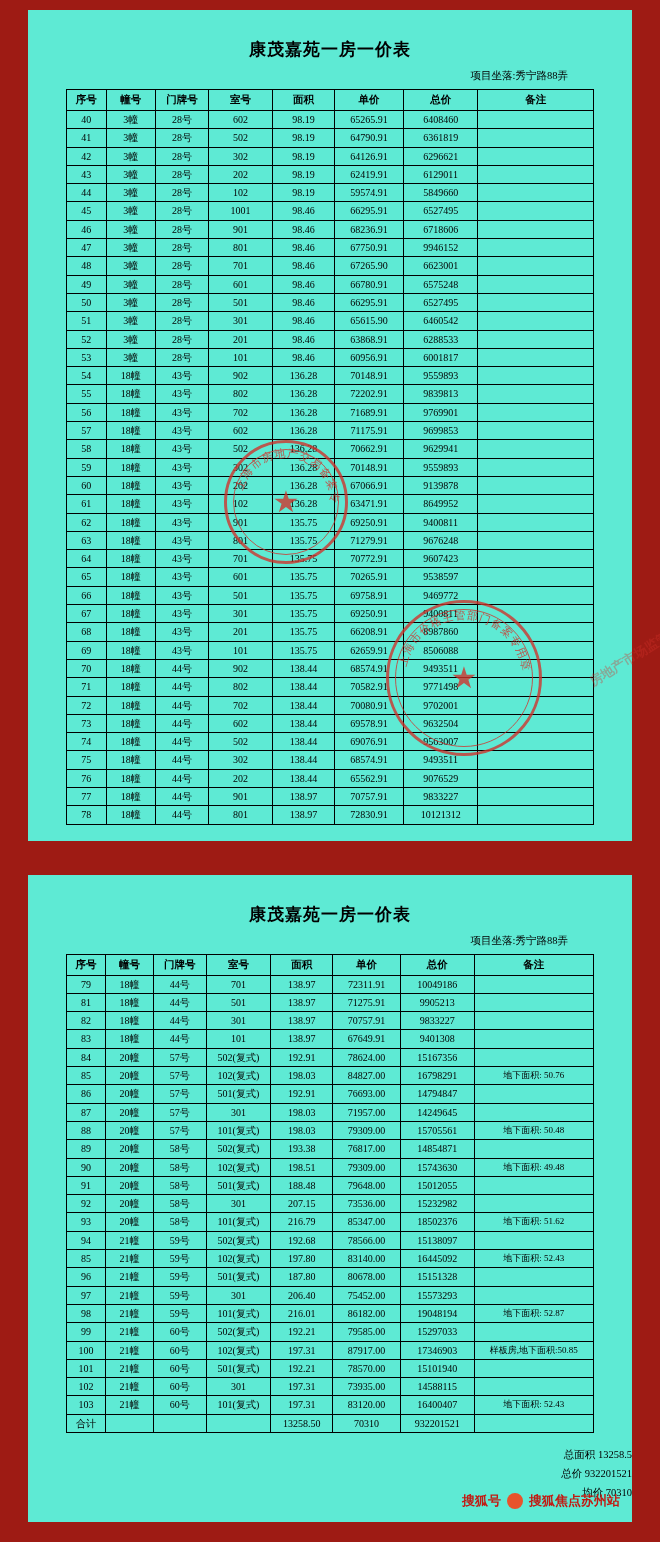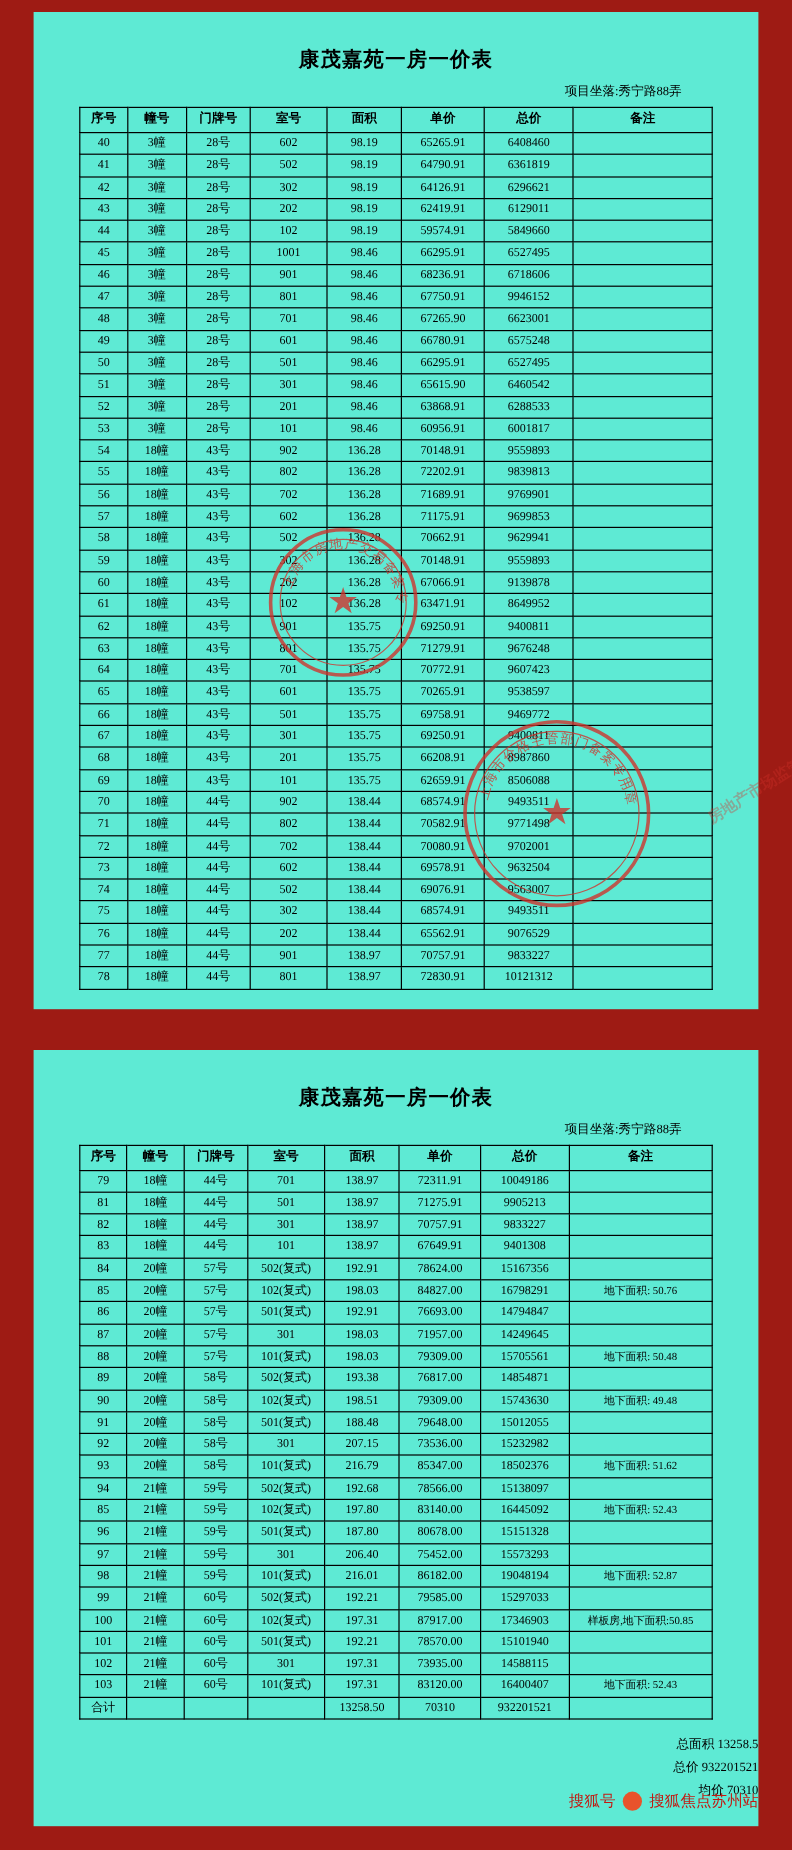--- a/index.html
+++ b/index.html
@@ -112,28 +112,28 @@
     font-size:13px;
     font-weight:bold;
     transform:rotate(-32deg);
     white-space:nowrap;
     pointer-events:none;
   }
   .wm1{left:556px;top:640px;}
 
   .footer-brand{
     position:absolute;
-    right:0;
+    right:12px;
     bottom:12px;
     display:flex;
     align-items:center;
     gap:6px;
     font-size:13px;
     color:#c21a12;
-    font-weight:normal;
+    font-weight:bold;
     font-family:"Liberation Sans",sans-serif;
   }
   .brand-dot{
     width:16px;height:16px;border-radius:50%;
     background:#e8532b;
     display:inline-block;
   }
 </style>
 </head>
 <body>

